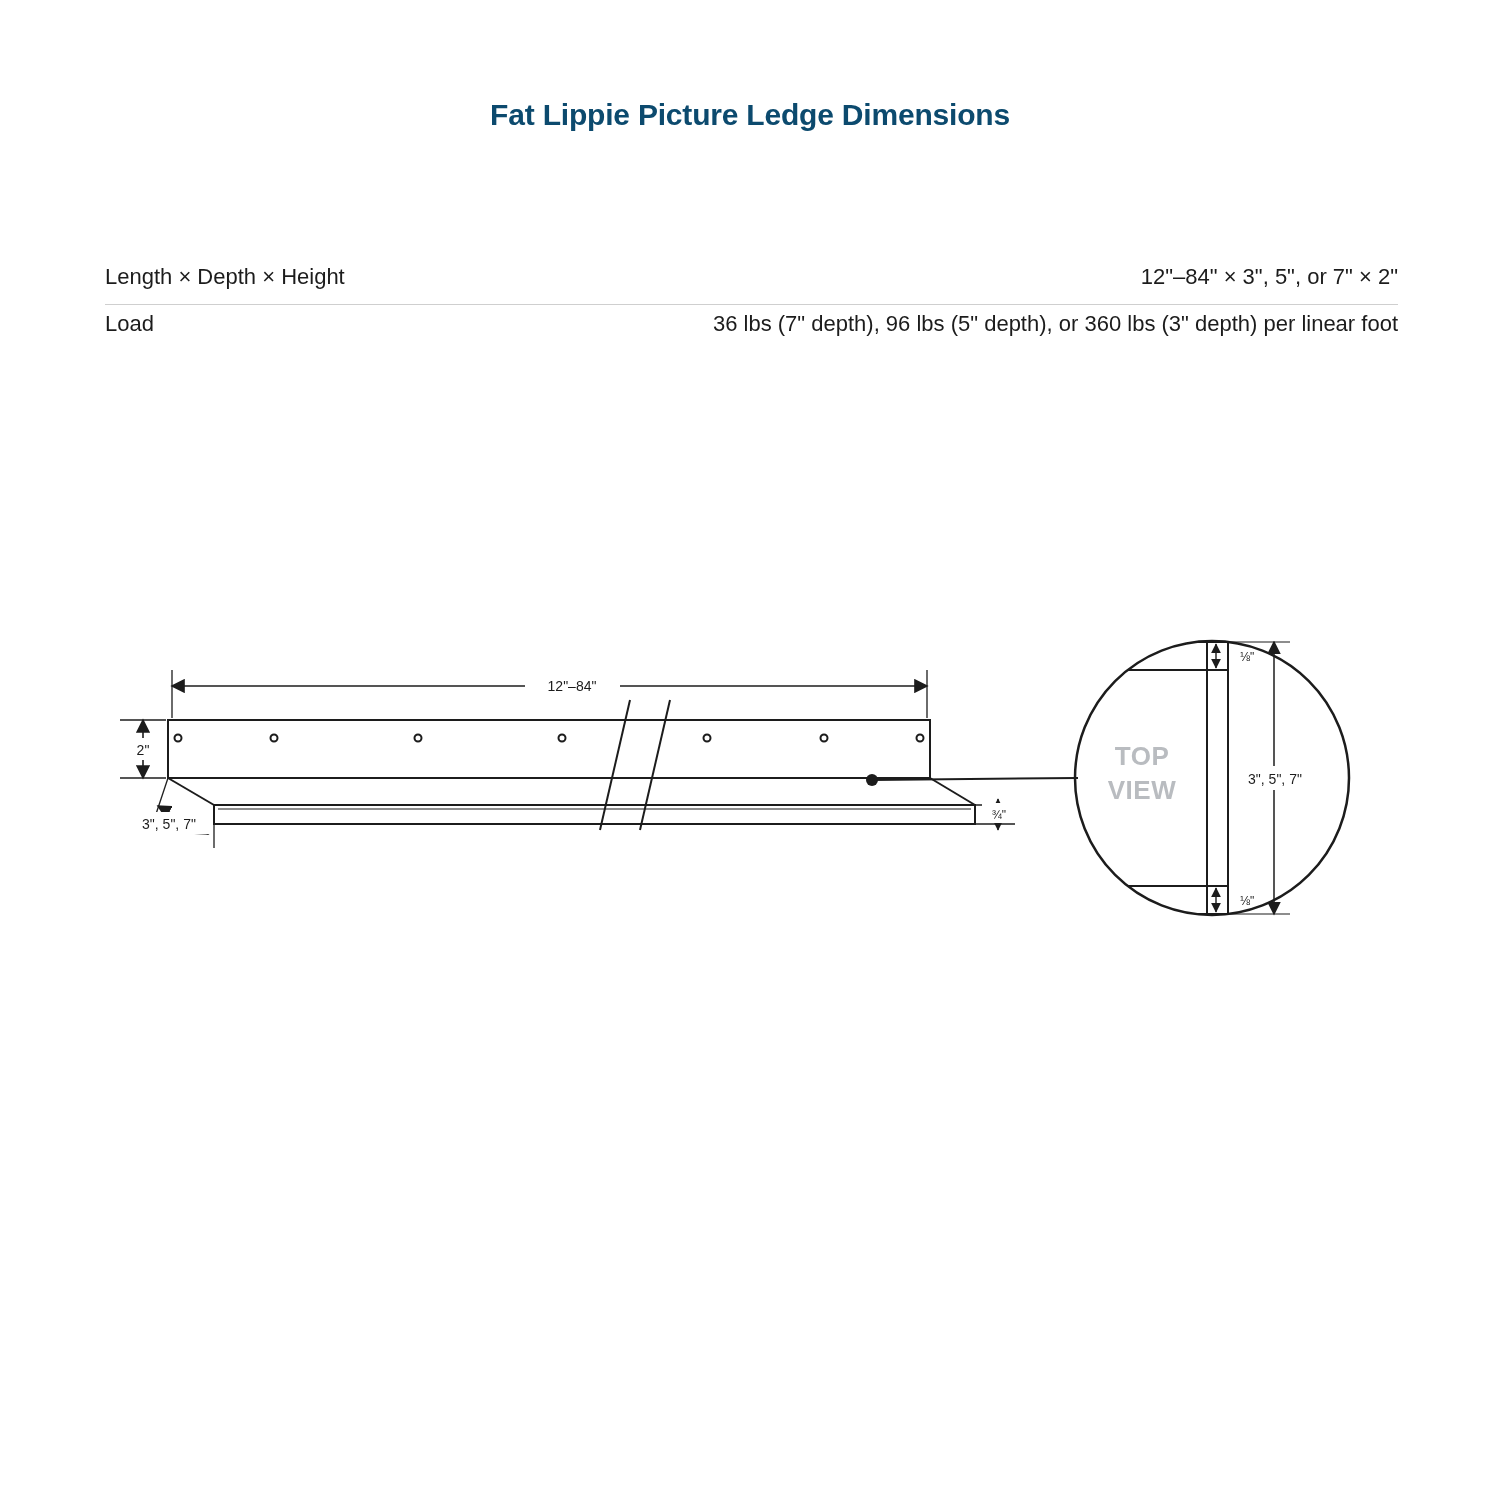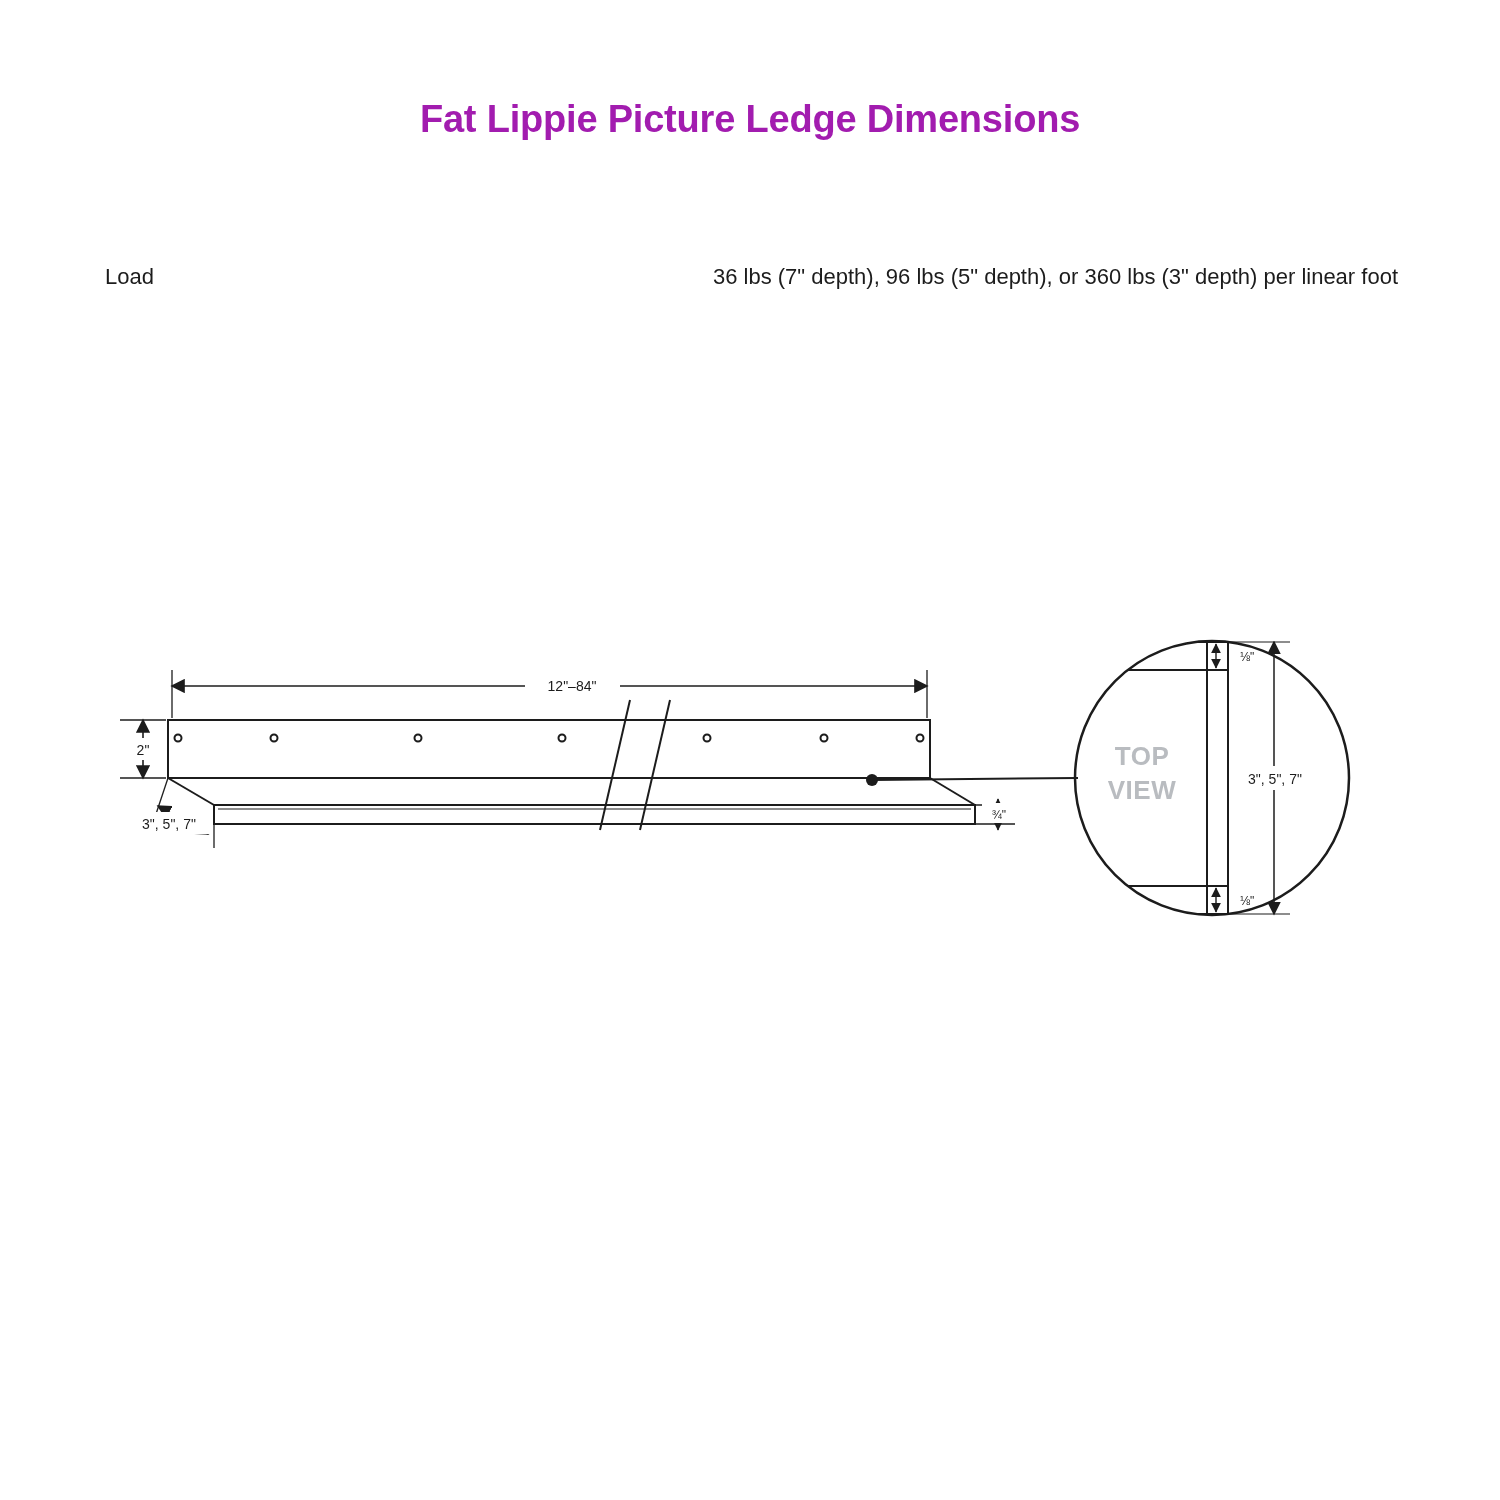--- a/index.html
+++ b/index.html
@@ -15,24 +15,24 @@
     position: relative;
     overflow: hidden;
   }
 
   .page-title {
     position: absolute;
     top: 98px;
     left: 0;
     width: 1500px;
     text-align: center;
-    font-size: 38px;
+    font-size: 30px;
     font-weight: bold;
     letter-spacing: -0.2px;
-    color: #a21caf;
+    color: #0c4a6e;
   }
 
   .spec-table {
     position: absolute;
     top: 258px;
     left: 105px;
     width: 1293px;
   }
   .spec-row {
     display: flex;
@@ -82,20 +82,24 @@
     fill: #1c1c1c;
     font-family: "Liberation Sans", sans-serif;
   }
 </style>
 </head>
 <body>
 
 <div class="page-title">Fat Lippie Picture Ledge Dimensions</div>
 
 <div class="spec-table">
+  <div class="spec-row">
+    <span class="spec-label">Length × Depth × Height</span>
+    <span class="spec-value">12"–84" × 3", 5", or 7" × 2"</span>
+  </div>
   <div class="spec-row">
     <span class="spec-label">Load</span>
     <span class="spec-value">36 lbs (7" depth), 96 lbs (5" depth), or 360 lbs (3" depth) per linear foot</span>
   </div>
 </div>
 
 <div class="drawing">
 <svg width="1500" height="380" viewBox="0 0 1500 380" xmlns="http://www.w3.org/2000/svg">
 
   <defs>

